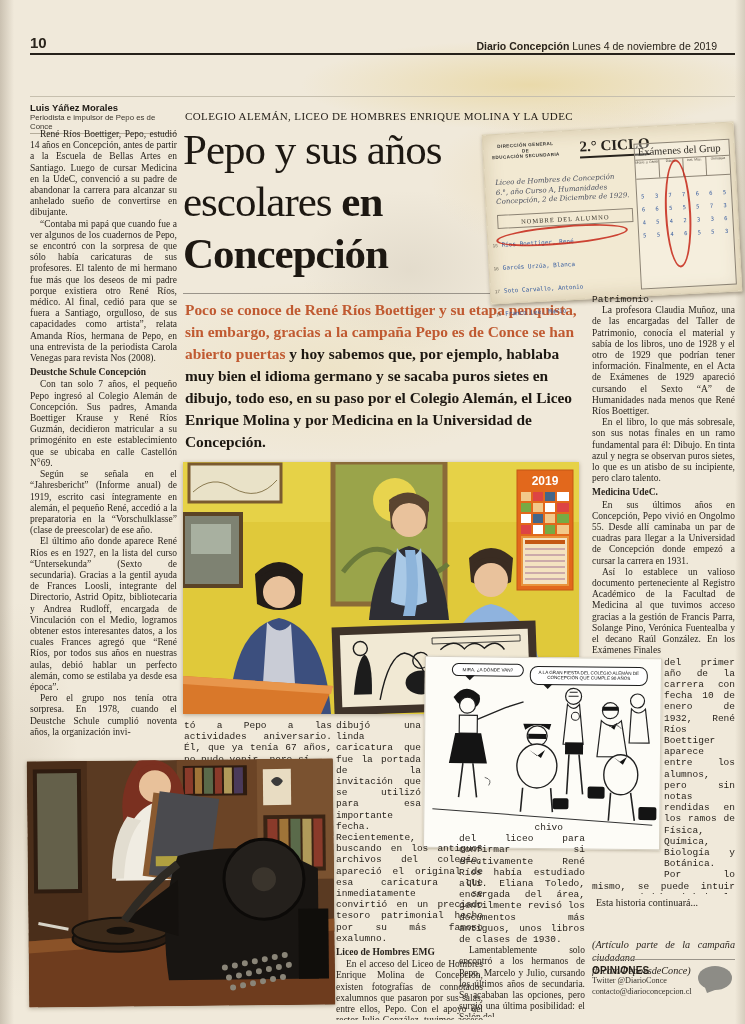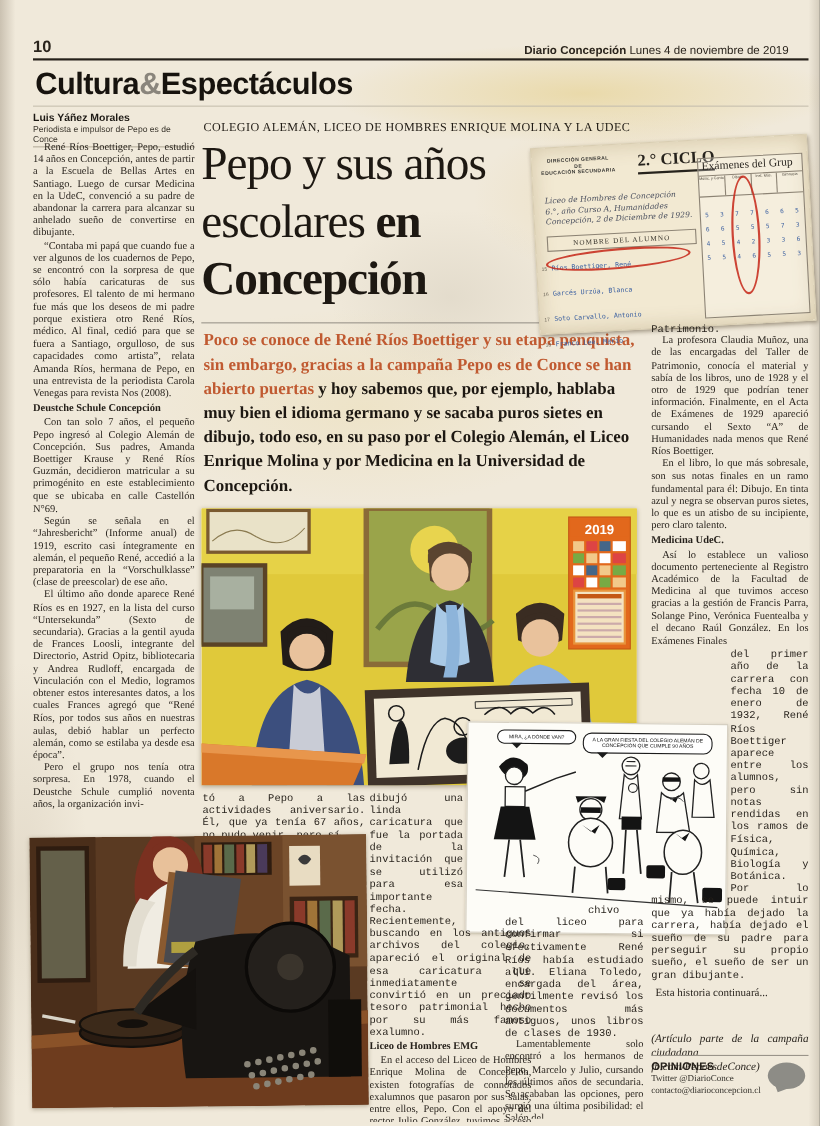--- a/index.html
+++ b/index.html
@@ -77,23 +77,20 @@
   <div class="edge-shade" style="left:0;top:0;width:14px;height:1024px;background:linear-gradient(90deg,rgba(90,75,55,.25),rgba(90,75,55,0));"></div>
   <div class="edge-shade" style="right:0;top:0;width:10px;height:1024px;background:linear-gradient(-90deg,rgba(90,75,55,.18),rgba(90,75,55,0));"></div>
 
   <div class="abs page-num" style="left:30px;top:34px;">10</div>
   <div class="abs paper-date" style="right:28px;top:40px;">
     <b>Diario Concepción</b>
     <span>Lunes 4 de noviembre de 2019</span>
   </div>
   <div class="abs rule" style="left:30px;top:53px;width:705px;height:2px;"></div>
 
-  <div class="abs section-title" style="left:32px;top:60px;">
-    <span>Cultura</span><span class="amp">&amp;</span><span>Espectáculos</span>
-  </div>
   <div class="abs" style="left:30px;top:96px;width:705px;height:1px;background:#c6bfae;"></div>
 
   <div class="abs" style="left:30px;top:102px;width:147px;">
     <div class="byline-name">Luis Yáñez Morales</div>
     <div class="byline-role">Periodista e impulsor de Pepo es de Conce</div>
     <div style="height:1px;background:#b4ac9a;margin-top:2px;"></div>
   </div>
 
   <div class="abs bodycol" style="left:30px;top:129px;width:147px;height:630px;">
     <p class="para">René Ríos Boettiger, Pepo, estudió 14 años en Concepción, antes de partir a la Escuela de Bellas Artes en Santiago. Luego de cursar Medicina en la UdeC, convenció a su padre de abandonar la carrera para alcanzar su anhelado sueño de convertirse en dibujante.</p>
@@ -292,20 +289,21 @@
     <p class="para noind wordline">chivo</p>
     <p class="para noind">del liceo para confirmar si efectivamente René Ríos había estudiado allí. Eliana Toledo, encargada del área, gentilmente revisó los documentos más antiguos, unos libros de clases de 1930.</p>
     <p class="para">Lamentablemente solo encontró a los hermanos de Pepo, Marcelo y Julio, cursando los últimos años de secundaria. Se acababan las opciones, pero surgió una última posibilidad: el Salón del</p>
   </div>
 
   <div class="abs bodycol" style="left:592px;top:294px;width:143px;height:600px;">
     <p class="para noind">Patrimonio.</p>
     <p class="para">La profesora Claudia Muñoz, una de las encargadas del Taller de Patrimonio, conocía el material y sabía de los libros, uno de 1928 y el otro de 1929 que podrían tener información. Finalmente, en el Acta de Exámenes de 1929 apareció cursando el Sexto “A” de Humanidades nada menos que René Ríos Boettiger.</p>
     <p class="para">En el libro, lo que más sobresale, son sus notas finales en un ramo fundamental para él: Dibujo. En tinta azul y negra se observan puros sietes, lo que es un atisbo de su incipiente, pero claro talento.</p>
     <p class="para subhead">Medicina UdeC.</p>
+    <p class="para">En sus últimos años en Concepción, Pepo vivió en Ongolmo 55. Desde allí caminaba un par de cuadras para llegar a la Universidad de Concepción donde empezó a cursar la carrera en 1931.</p>
     <p class="para">Así lo establece un valioso documento perteneciente al Registro Académico de la Facultad de Medicina al que tuvimos acceso gracias a la gestión de Francis Parra, Solange Pino, Verónica Fuentealba y el decano Raúl González. En los Exámenes Finales</p>
     <div class="float-l" style="width:68px;height:214px;margin-right:4px;"></div>
     <p class="para noind">del primer año de la carrera con fecha 10 de enero de 1932, René Ríos Boettiger aparece entre los alumnos, pero sin notas rendidas en los ramos de Física, Química, Biología y Botánica. Por lo mismo, se puede intuir que ya había dejado la carrera, había dejado el sueño de su padre para perseguir su propio sueño, el sueño de ser un gran dibujante.</p>
   </div>
 
   <div class="abs closing" style="left:596px;top:897px;">Esta historia continuará...</div>
   <div class="abs campaign" style="left:592px;top:938px;width:143px;">(Artículo parte de la campaña ciudadana fb.com/PepoesdeConce)</div>
 
   <div class="abs hairline" style="left:592px;top:959px;width:143px;height:1px;"></div>
   <div class="abs" style="left:592px;top:965px;width:143px;">

